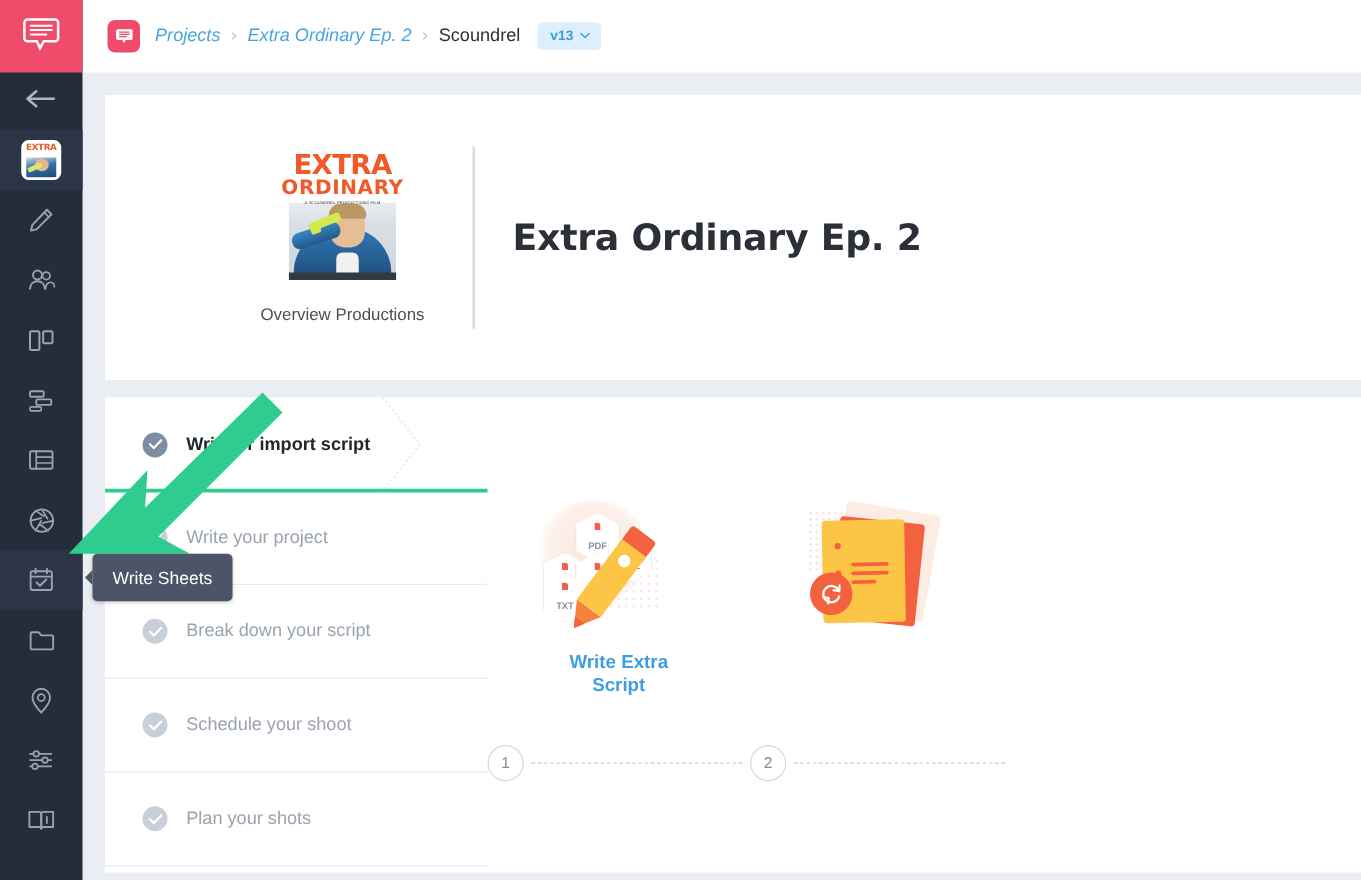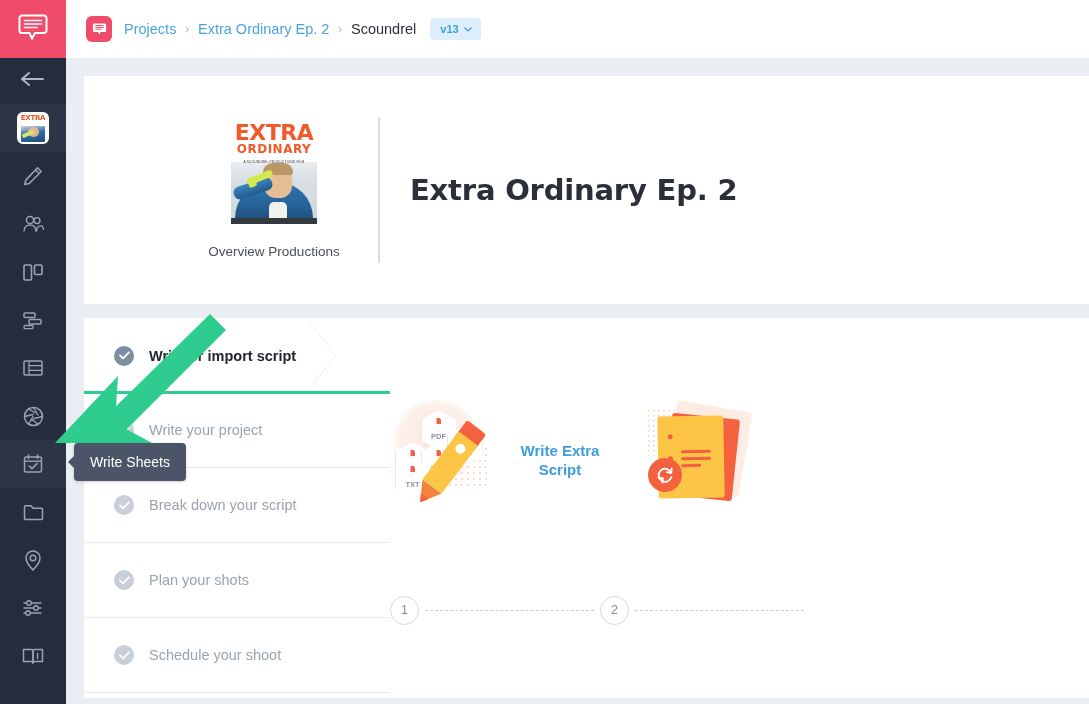--- a/index.html
+++ b/index.html
@@ -92,21 +92,21 @@
   .crumb-icon {
     width: 26px; height: 26px;
     border-radius: 6px;
     background: #ef4c6b;
     display: flex; align-items: center; justify-content: center;
     margin-right: 12px;
     flex: none;
   }
   .crumb-link {
     font-size: 14.5px; color: #4aa3df;
-    cursor: pointer; white-space: nowrap;
+    cursor: pointer; white-space: nowrap; font-style: italic;
   }
   .crumb-sep {
     margin: 0 8px; color: #b9c2cc; font-size: 14px;
     font-family: "DejaVu Sans", sans-serif;
   }
   .crumb-current {
     font-size: 14.5px; color: #2c3038; white-space: nowrap;
   }
   .ver-badge {
     margin-left: 14px;
@@ -145,21 +145,21 @@
     text-align: center;
     font-family: "DejaVu Sans", sans-serif;
     font-weight: bold;
     font-size: 22px; line-height: 17px;
     color: #f05a28;
     letter-spacing: -0.5px;
     z-index: 3;
     text-shadow: 0 0 1px #fff;
   }
   .poster .p-title .l2 {
-    display: block; font-size: 12px; letter-spacing: 0.5px;
+    display: block; font-size: 16px; letter-spacing: 0.5px;
     color: #f05a28;
   }
   .poster .p-sub {
     position: absolute; top: 38px; left: 0; right: 0;
     text-align: center; font-size: 3.2px;
     color: #333; z-index: 3; letter-spacing: 0.2px;
   }
   .poster .p-photo {
     position: absolute; left: 12px; right: 12px; top: 40px; bottom: 6px;
     overflow: hidden;
@@ -271,21 +271,21 @@
     width: 699px; height: 380px;
     background: #ffffff;
     overflow: hidden;
   }
   .steps-row {
     position: absolute; left: 0; top: 82px;
     display: flex; align-items: flex-start;
   }
   .step {
     width: 210px;
-    display: flex; align-items: center; justify-content: center;
+    display: flex; flex-direction: column; align-items: center;
   }
   .step-art { width: 130px; height: 110px; position: relative; }
   .step-label {
     margin-top: 10px;
     font-size: 15px; color: #3e9ede;
     font-weight: 600; text-align: center; line-height: 19px;
     cursor: pointer;
   }
 
   
@@ -682,29 +682,29 @@
           </svg>
       </span>
       <span class="chk-label">Break down your script</span>
     </div>
     <div class="chk-item">
       <span class="chk-circle">
         <svg width="11" height="9" viewBox="0 0 11 9">
             <path d="M1 4.4 L4 7.4 L10 1.3" fill="none" stroke="#fff" stroke-width="1.8" stroke-linecap="round" stroke-linejoin="round"></path>
           </svg>
       </span>
-      <span class="chk-label">Plan your shots</span>
+      <span class="chk-label">Schedule your shoot</span>
     </div>
     <div class="chk-item">
       <span class="chk-circle">
         <svg width="11" height="9" viewBox="0 0 11 9">
             <path d="M1 4.4 L4 7.4 L10 1.3" fill="none" stroke="#fff" stroke-width="1.8" stroke-linecap="round" stroke-linejoin="round"></path>
           </svg>
       </span>
-      <span class="chk-label">Schedule your shoot</span>
+      <span class="chk-label">Plan your shots</span>
     </div>
   </div>
 
   <div class="chk-tail">
     <svg width="34" height="75" viewBox="0 0 34 75">
       <path d="M0 0 L0 75" stroke="#ffffff" stroke-width="2"></path>
       <path d="M0 0 L30 37.5 L0 75" fill="#ffffff" stroke="#dfe4ea" stroke-width="1" stroke-dasharray="2 2"></path>
     </svg>
   </div>
 

